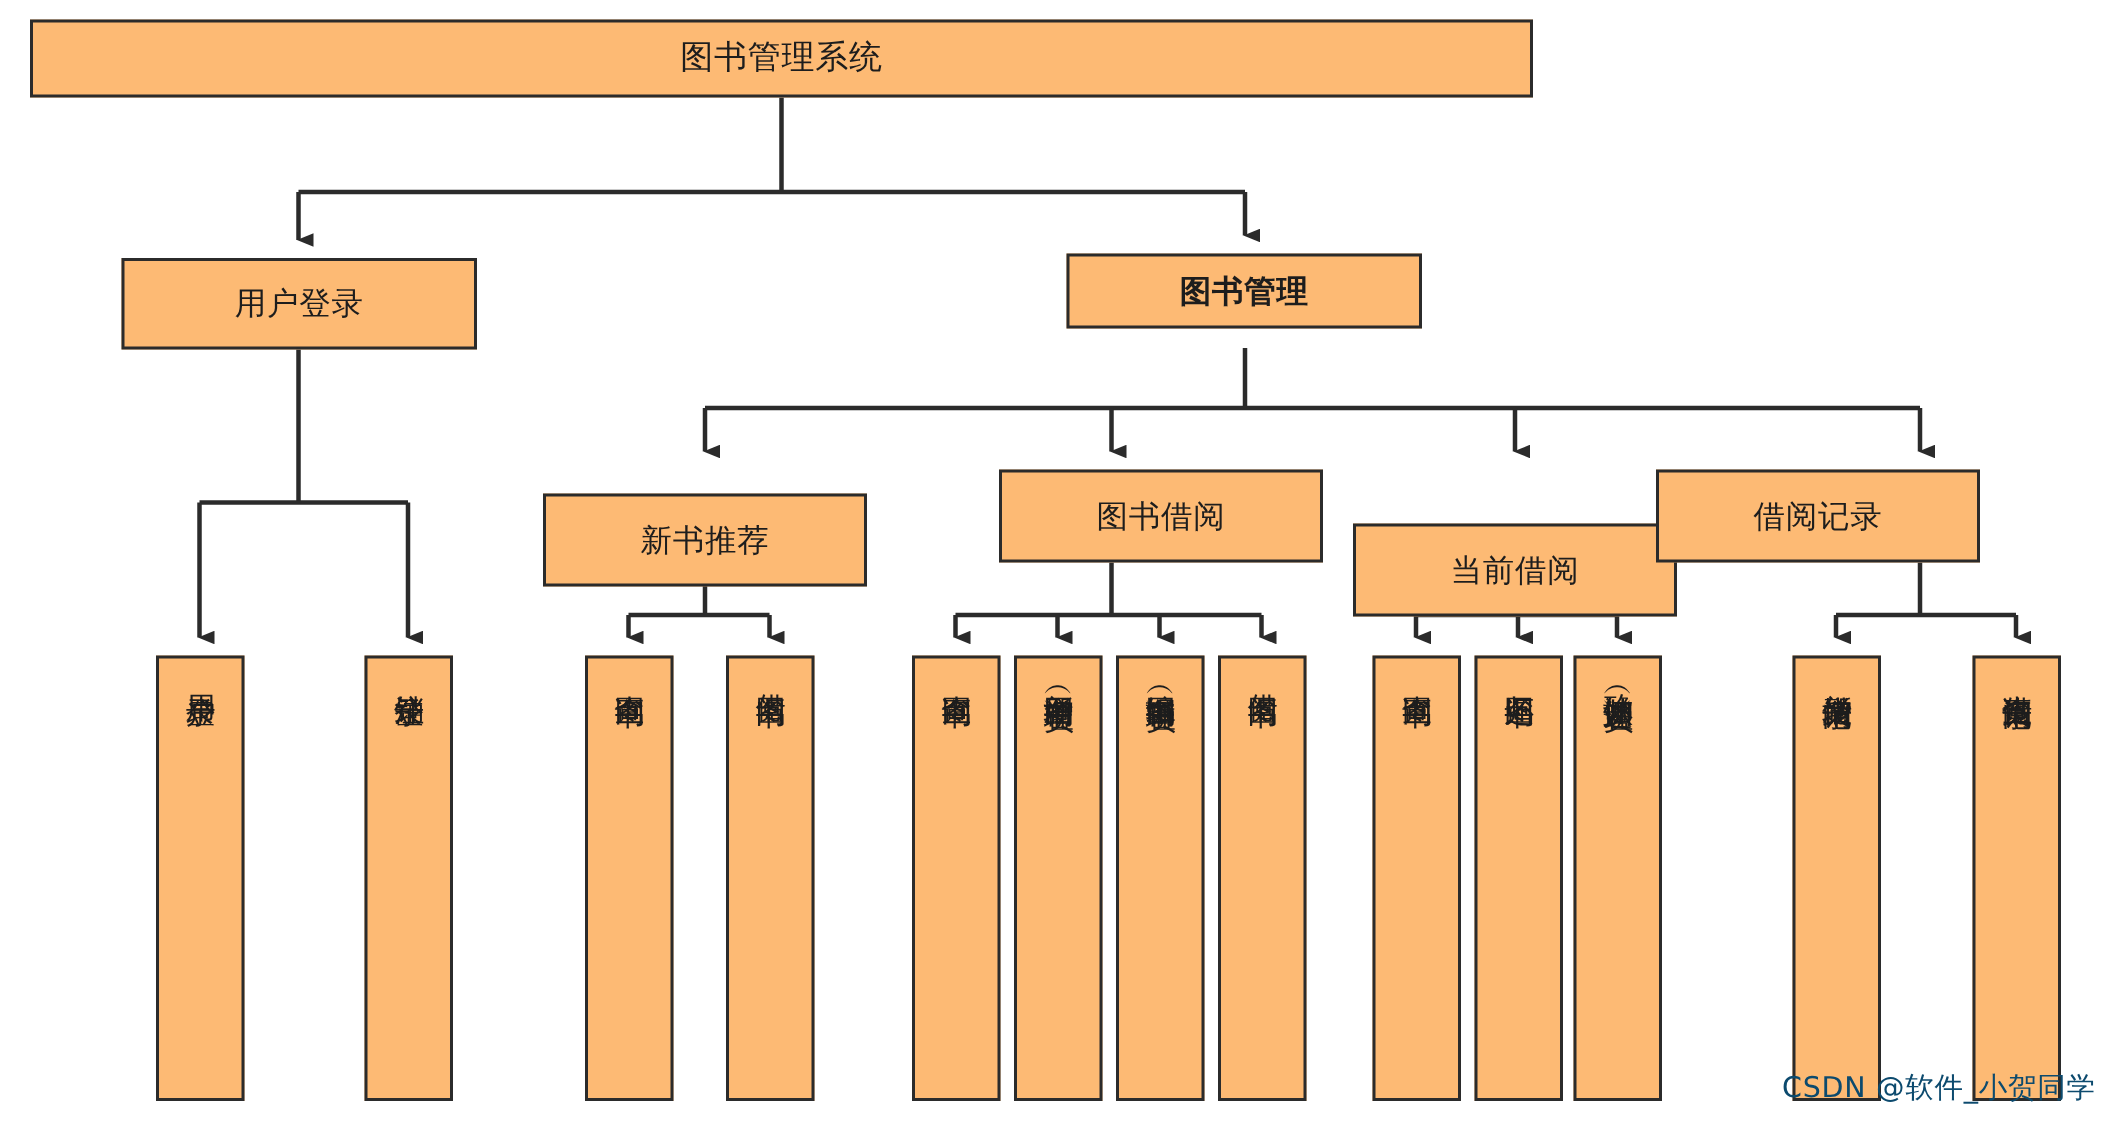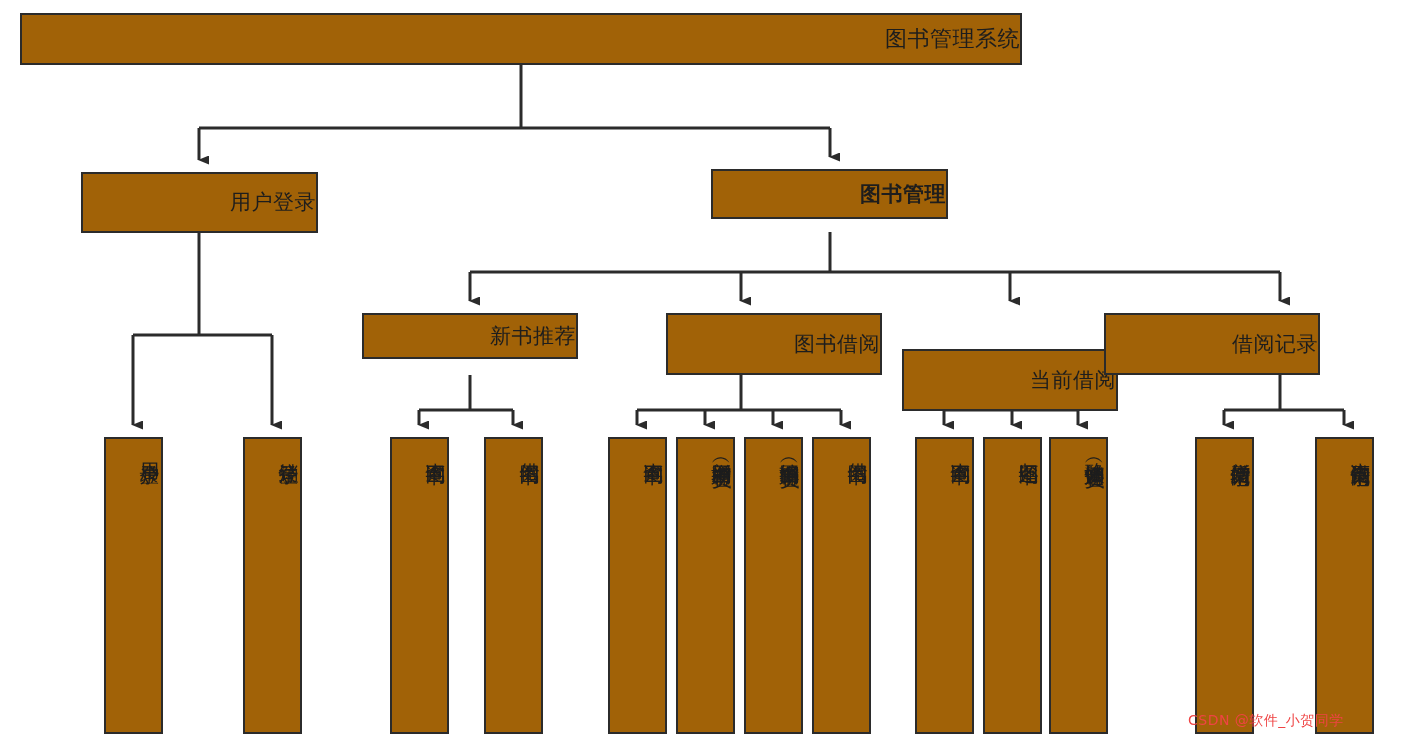--- a/index.html
+++ b/index.html
@@ -21,25 +21,25 @@
   #diagram-svg {
     position: absolute;
     left: 0;
     top: 0;
     width: 1405px;
     height: 747px;
   }
   .node {
     position: absolute;
     box-sizing: border-box;
-    background: #a16207;
+    background: #fdba74;
     border: 2px solid #2b2b2b;
     display: flex;
     align-items: center;
-    justify-content: flex-end;
+    justify-content: center;
     color: #1d1d1d;
   }
   .node .label {
     display: block;
     text-align: center;
     line-height: 1.18;
     letter-spacing: 0.5px;
   }
   .node-h .label {
     font-size: 21px;
@@ -56,22 +56,22 @@
     text-orientation: upright;
     font-size: 20px;
     line-height: 1.18;
     letter-spacing: 1px;
     white-space: nowrap;
   }
   .watermark {
     position: absolute;
     left: 1188px;
     top: 712px;
-    font-size: 14px;
-    color: #ef4444;
+    font-size: 19px;
+    color: #0c4a6e;
     letter-spacing: 0.5px;
     white-space: nowrap;
     font-family: "DejaVu Sans", "Liberation Sans", sans-serif;
   }
 </style>
 </head>
 <body>
 
 <div id="canvas">
 
@@ -133,21 +133,21 @@
   </div>
 
   <div class="node node-h" style="left:81px; top:172px; width:237px; height:61px;">
     <span class="label">用户登录</span>
   </div>
 
   <div class="node node-h" style="left:711px; top:169px; width:237px; height:50px;font-weight:bold;">
     <span class="label">图书管理</span>
   </div>
 
-  <div class="node node-h" style="left:362px; top:313px; width:216px; height:46px;">
+  <div class="node node-h" style="left:362px; top:329px; width:216px; height:62px;">
     <span class="label">新书推荐</span>
   </div>
 
   <div class="node node-h" style="left:666px; top:313px; width:216px; height:62px;">
     <span class="label">图书借阅</span>
   </div>
 
   <div class="node node-h" style="left:902px; top:313px; width:216px; height:62px;margin-top:36px;">
     <span class="label">当前借阅</span>
   </div>

